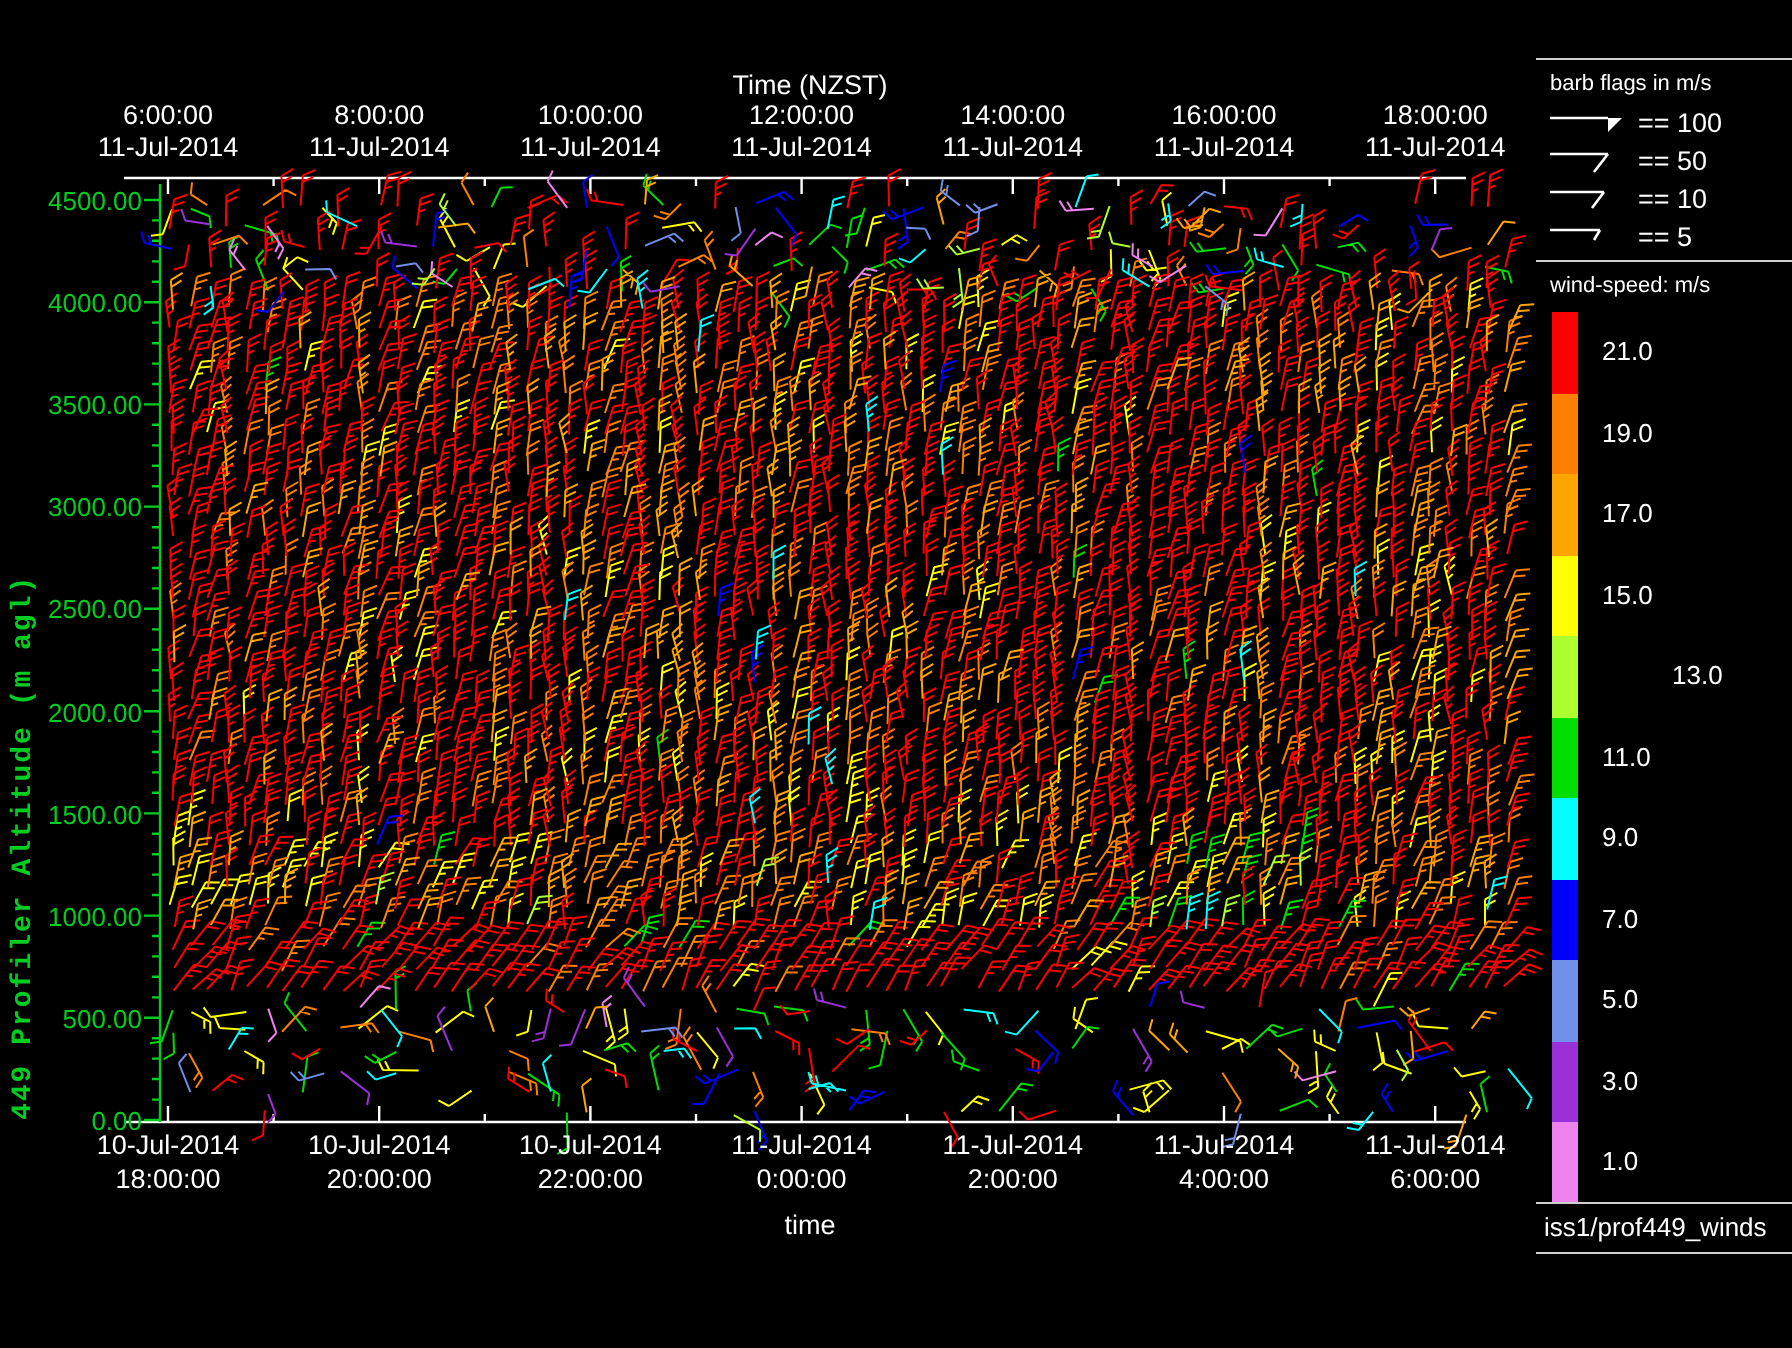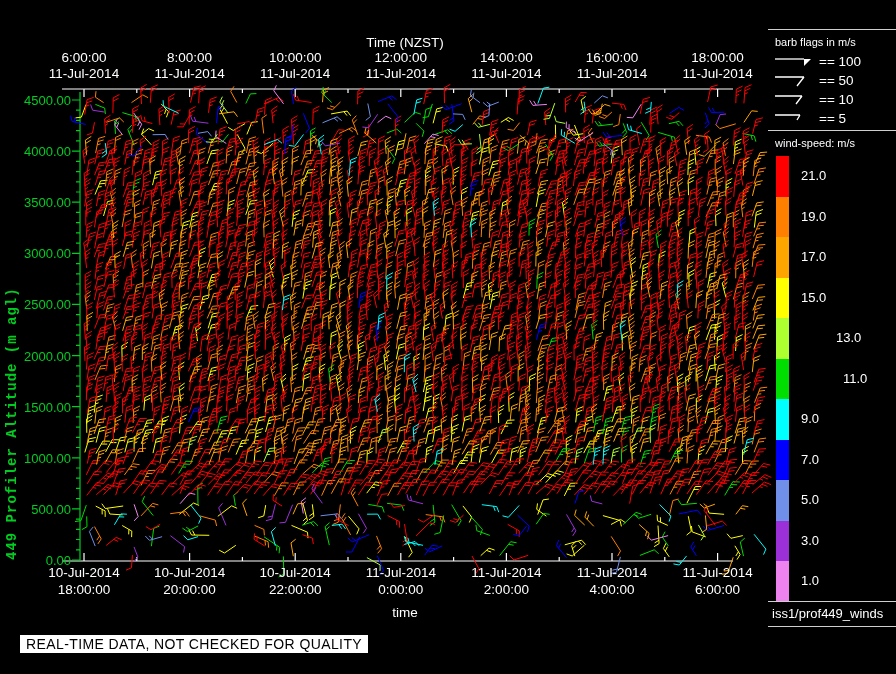--- a/index.html
+++ b/index.html
@@ -165,30 +165,29 @@
       <div class="cbl" style="top: 12px;">21.0</div>
       <div class="cbs" style="top: 40.5px; height: 41px; background: rgb(255, 127, 0);"></div>
       <div class="cbl" style="top: 52.5px;">19.0</div>
       <div class="cbs" style="top: 81px; height: 41px; background: rgb(255, 165, 0);"></div>
       <div class="cbl" style="top: 93px;">17.0</div>
       <div class="cbs" style="top: 121.5px; height: 41px; background: rgb(255, 255, 0);"></div>
       <div class="cbl" style="top: 133.5px;">15.0</div>
       <div class="cbs" style="top: 162px; height: 41px; background: rgb(173, 255, 47);"></div>
       <div class="cbl" style="top: 174px; margin-left: 35px;">13.0</div>
       <div class="cbs" style="top: 202.5px; height: 41px; background: rgb(0, 221, 0);"></div>
-      <div class="cbl" style="top: 214.5px; margin-left: 42px;">11.0</div>
+      <div class="cbl" style="top: 214.5px;">11.0</div>
       <div class="cbs" style="top: 243px; height: 41px; background: rgb(0, 255, 255);"></div>
       <div class="cbl" style="top: 255px;">9.0</div>
       <div class="cbs" style="top: 283.5px; height: 41px; background: rgb(0, 0, 255);"></div>
       <div class="cbl" style="top: 295.5px;">7.0</div>
       <div class="cbs" style="top: 324px; height: 41px; background: rgb(111, 143, 232);"></div>
       <div class="cbl" style="top: 336px;">5.0</div>
       <div class="cbs" style="top: 364.5px; height: 41px; background: rgb(155, 48, 217);"></div>
       <div class="cbl" style="top: 376.5px;">3.0</div>
       <div class="cbs" style="top: 405px; height: 41px; background: rgb(238, 130, 238);"></div>
       <div class="cbl" style="top: 417px;">1.0</div>
     </div>
   <div class="sep" style="top:601px"></div>
   <div class="src">iss1/prof449_winds</div>
   <div class="sep" style="top:626px"></div>
 
-  <div class="banner">REAL-TIME DATA, NOT CHECKED FOR QUALITY</div>
 </div>
 
 </body></html>

